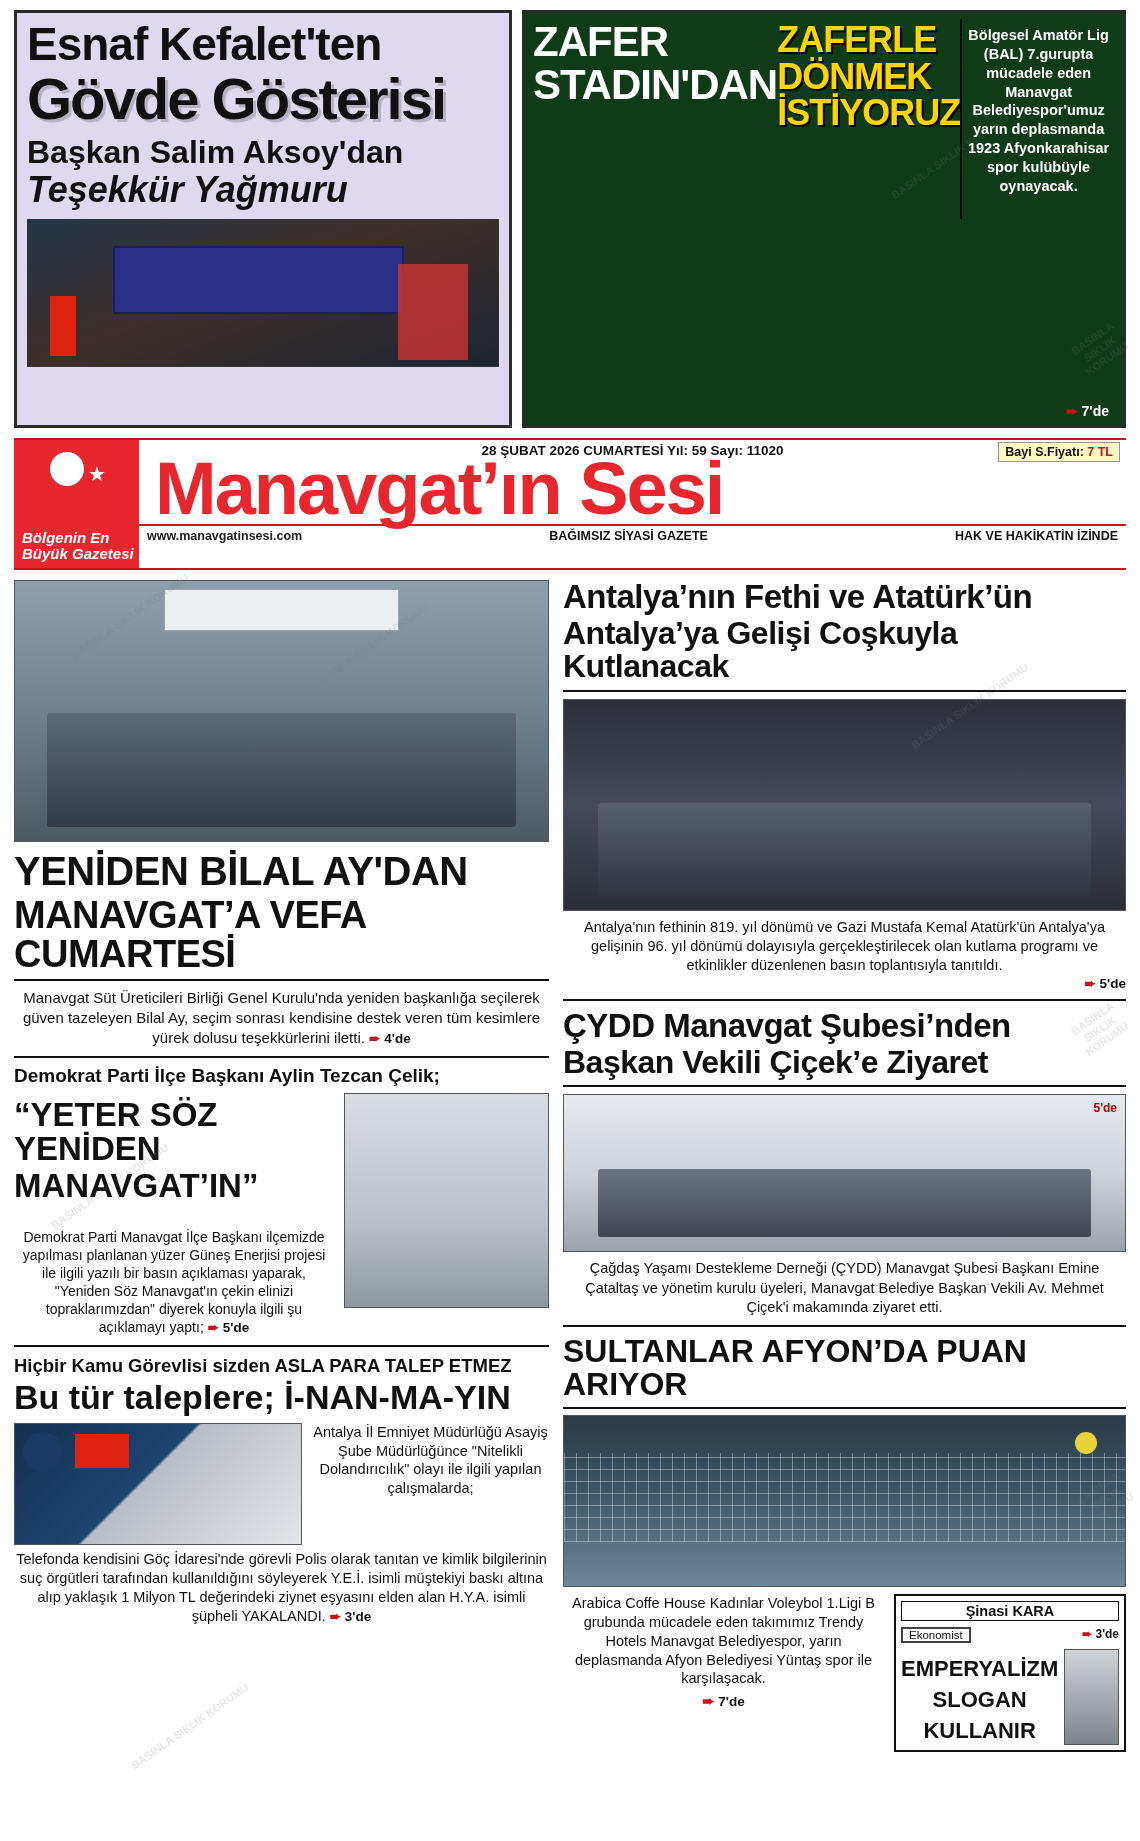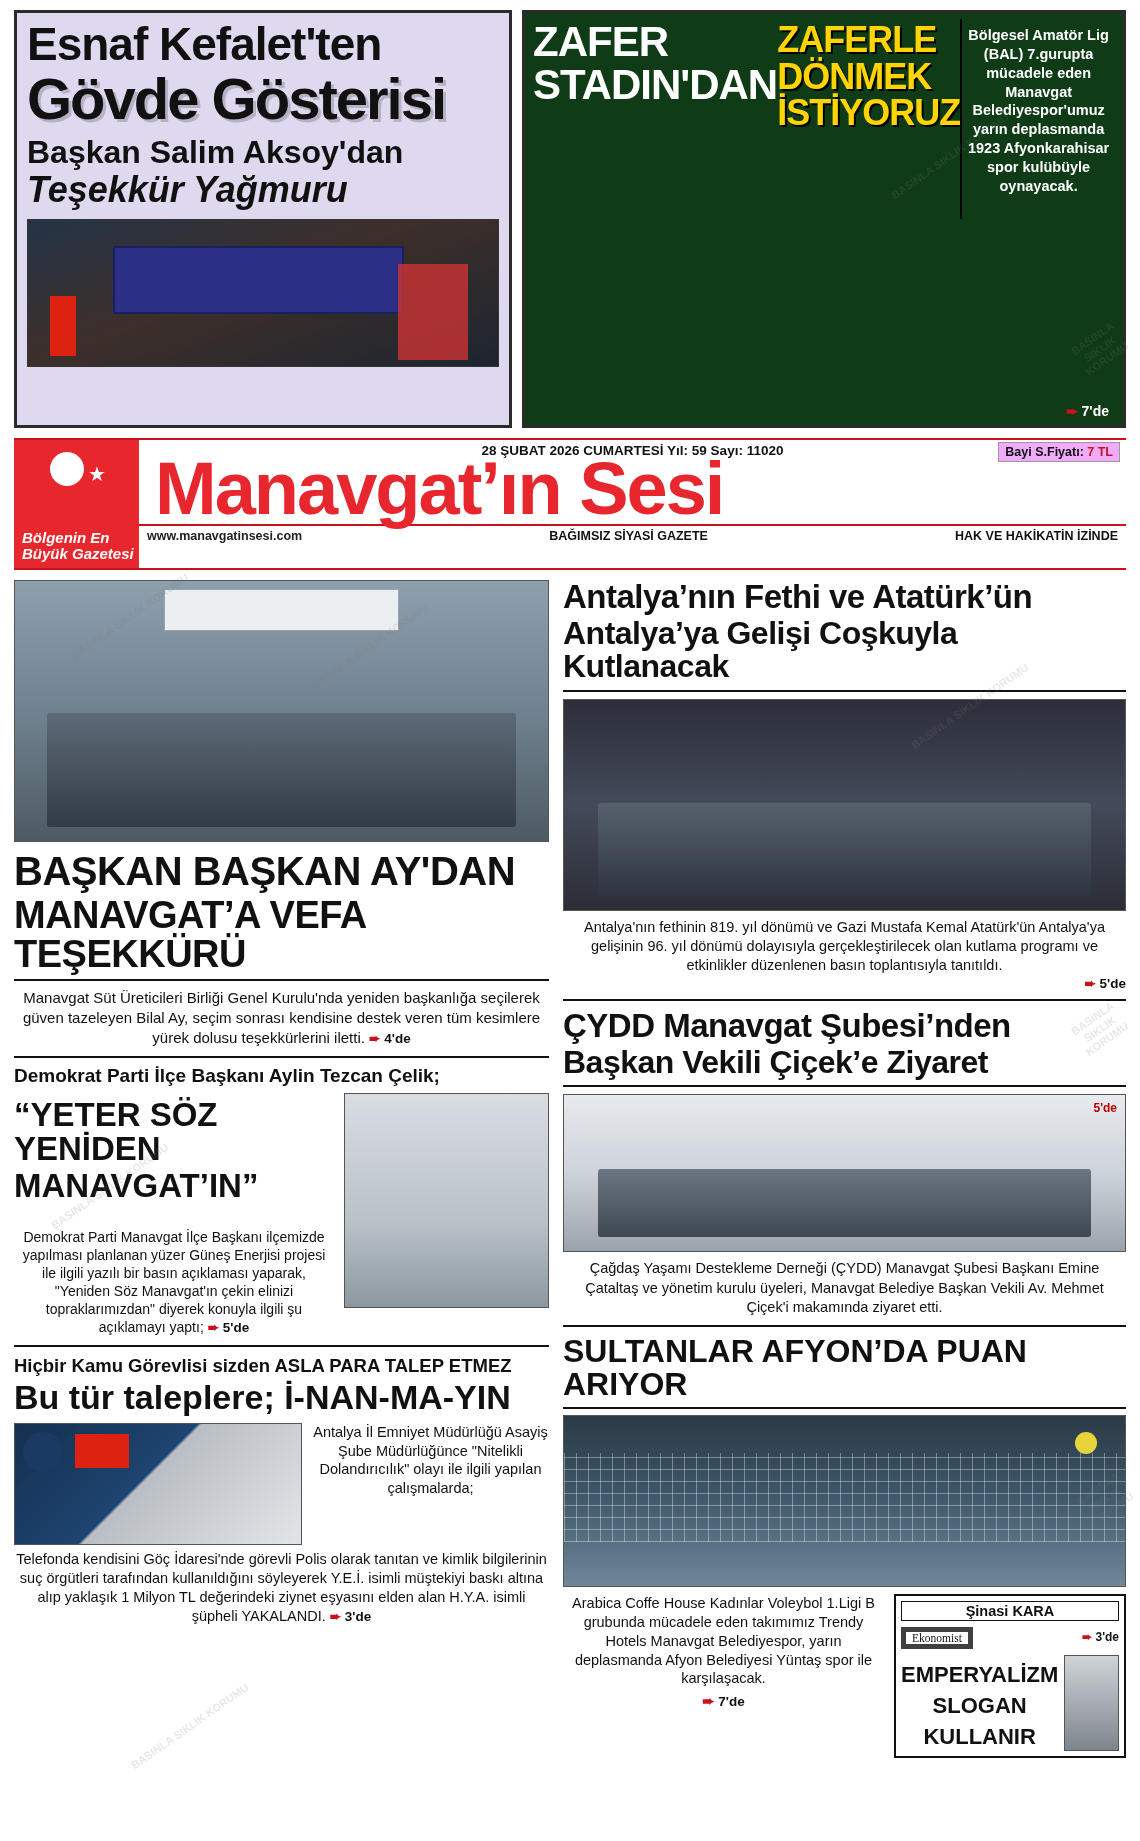--- a/index.html
+++ b/index.html
@@ -66,21 +66,21 @@
                position:relative; padding:0; height:132px; display:flex; align-items:stretch; }
   .flagbox { width:125px; background:#e8262d; color:#fff; position:relative; padding:6px 6px; }
   .flagbox .crescent { position:absolute; left:36px; top:12px; width:34px; height:34px; border-radius:50%;
       box-shadow:10px 0 0 0 #e8262d; background:#fff; }
   .flagbox .star { position:absolute; left:74px; top:22px; color:#fff; font-size:20px; }
   .flagbox .slogan { position:absolute; bottom:6px; left:8px; font-style:italic; font-weight:bold;
       font-size:15px; line-height:1.08; color:#fff; }
   .npmain { flex:1; position:relative; }
   .np-dateline { text-align:center; font-size:13.5px; font-weight:bold; padding-top:3px; }
   .np-price { position:absolute; right:6px; top:2px; font-size:12.5px; font-weight:bold;
-      background:#f0abfc; border:1px solid #999; padding:2px 6px; }
+      background:#fef9c3; border:1px solid #999; padding:2px 6px; }
   .np-price b { color:#c9121a; }
   .np-title { font-size:74px; line-height:0.95; font-weight:bold; color:#e8262d;
       letter-spacing:-2px; margin-top:-4px; font-family:"Liberation Sans", sans-serif;padding-left:16px; }
   .np-bottom { display:flex; justify-content:space-between; align-items:flex-start;
       border-top:2px solid #c9121a; font-size:12.5px; font-weight:bold; padding:3px 8px 2px 8px; }
   .np-bottom .url { color:#222; }
 
   
   .grid { display:flex; gap:14px; margin-top:10px; }
   .col-left { width:535px; }
@@ -121,22 +121,22 @@
   .r-photo2 { height:158px; border:1px solid #555; margin-top:7px;
       background:linear-gradient(180deg,#e7eaee 0%,#cdd3da 50%,#9aa3ac 100%); position:relative; }
   .r-photo2 .pg { position:absolute; right:8px; top:6px; font-size:12px; font-weight:bold; color:#b00; }
   .r-head3 { font-size:32px; font-weight:bold; line-height:1.05; border-bottom:2px solid #111; padding-bottom:5px; }
   .r-photo3 { height:172px; border:1px solid #555; margin-top:6px;
       background:linear-gradient(180deg,#2b3a46 0%,#3c5668 45%,#6f8899 100%); position:relative; }
   .vol-row { display:flex; gap:10px; margin-top:7px; }
   .vol-txt { flex:1; font-size:14.5px; line-height:1.3; text-align:center; }
   .colbox { width:232px; border:2px solid #111; padding:5px; }
   .colbox .namebadge { text-align:center; font-weight:bold; font-size:14.5px; border:1px solid #111; padding:1px 2px; }
-  .colbox .role { text-align:center; font-size:11.5px; border:5px solid #404040; display:inline-block;
-      padding:0 6px; margin-top:3px;font-family:Liberation Serif, serif; }
+  .colbox .role { text-align:center; font-size:11.5px; border:2px solid #404040; display:inline-block;
+      padding:0 6px; margin-top:3px; }
   .colbox .ctitle { font-size:22px; font-weight:bold; text-align:center; line-height:1.05; margin-top:8px; }
   .flex-between { display:flex; align-items:center; justify-content:space-between; }
   .arrow { color:#c9121a; font-weight:bold; }
 
   
   .wm { position:absolute; color:rgba(120,120,120,0.18); font-size:11px; font-weight:bold;
         transform:rotate(-35deg); pointer-events:none; line-height:1.15; text-align:center; }
 
   
   .banner-strip { position:absolute; left:18%; top:18%; width:62%; height:46%;
@@ -206,22 +206,22 @@
   </div>
 
   <div class="grid">
 
     <div class="col-left">
 
       <div class="lead-photo">
         <div class="sign-strip"></div>
         <div class="people-strip"></div>
       </div>
-      <div class="headline-a">BAŞKAN BAŞKAN AY'DAN</div>
-      <div class="headline-b">MANAVGAT’A VEFA TEŞEKKÜRÜ</div>
+      <div class="headline-a">YENİDEN BİLAL AY'DAN</div>
+      <div class="headline-b">MANAVGAT’A VEFA CUMARTESİ</div>
       <div class="body-text">
         <span>Manavgat Süt Üreticileri Birliği Genel Kurulu'nda yeniden başkanlığa seçilerek güven tazeleyen Bilal Ay, seçim sonrası kendisine destek veren tüm kesimlere yürek dolusu teşekkürlerini iletti.</span>
         <span class="pgref-in"><span class="arrow">➨</span>
           <span>4'de</span></span>
       </div>
 
       <div class="hr"></div>
 
       <div class="kicker">Demokrat Parti İlçe Başkanı Aylin Tezcan Çelik;</div>
       <div class="two-col">

